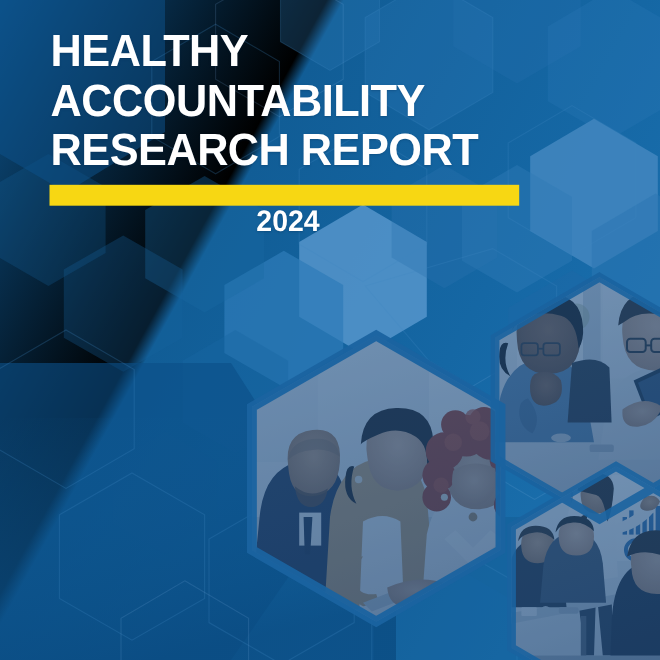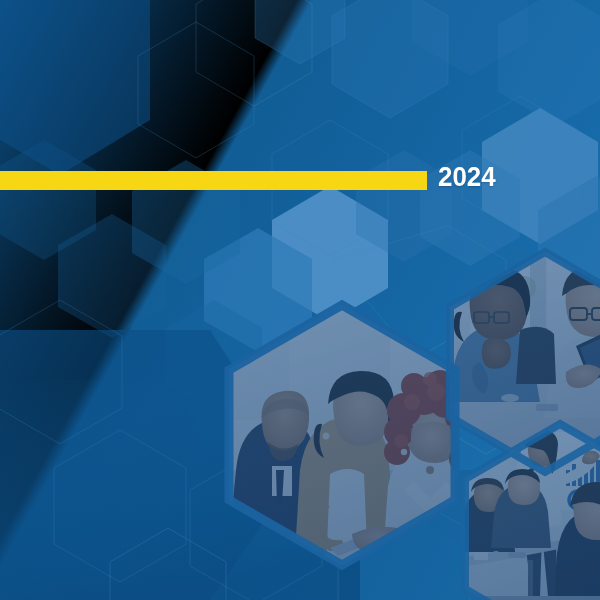--- a/index.html
+++ b/index.html
@@ -53,21 +53,22 @@
     text-shadow:0 1px 2px rgba(4,40,74,.28);
   }
 
   
   .rule-row {
     position:absolute;
     left:0; top:168px;
     width:516px; height:22px;
     z-index:40;
     display:flex;
-    align-items:flex-end;
+    align-items:center;
+    flex-direction:column;
   }
   .yellow-bar {
     width:427px; height:19px;
     background:#f7d713;
     flex:0 0 auto;
   }
   .year {
     margin-left:11px;
     color:#ffffff;
     font-family:"Liberation Sans", sans-serif;
@@ -379,19 +380,24 @@
 
     <g fill="none" stroke="#1a63a0" stroke-width="9" opacity="0.95">
       <polygon points="342,305 455,370 455,500 342,565 229,500 229,370"></polygon>
     </g>
     <g fill="none" stroke="#1a63a0" stroke-width="8" opacity="0.9">
       <polygon points="545,252 640,307 640,417 545,472 450,417 450,307"></polygon>
       <polygon points="560,424 655,479 655,589 560,644 465,589 465,479"></polygon>
     </g>
   </svg>
 
+  <div class="title-block">
+    <span class="title-line">HEALTHY</span>
+    <span class="title-line">ACCOUNTABILITY</span>
+    <span class="title-line">RESEARCH REPORT</span>
+  </div>
 
   <div class="rule-row">
     <div class="yellow-bar"></div>
     <span class="year">2024</span>
   </div>
 
 </div>
 
 </body></html>

